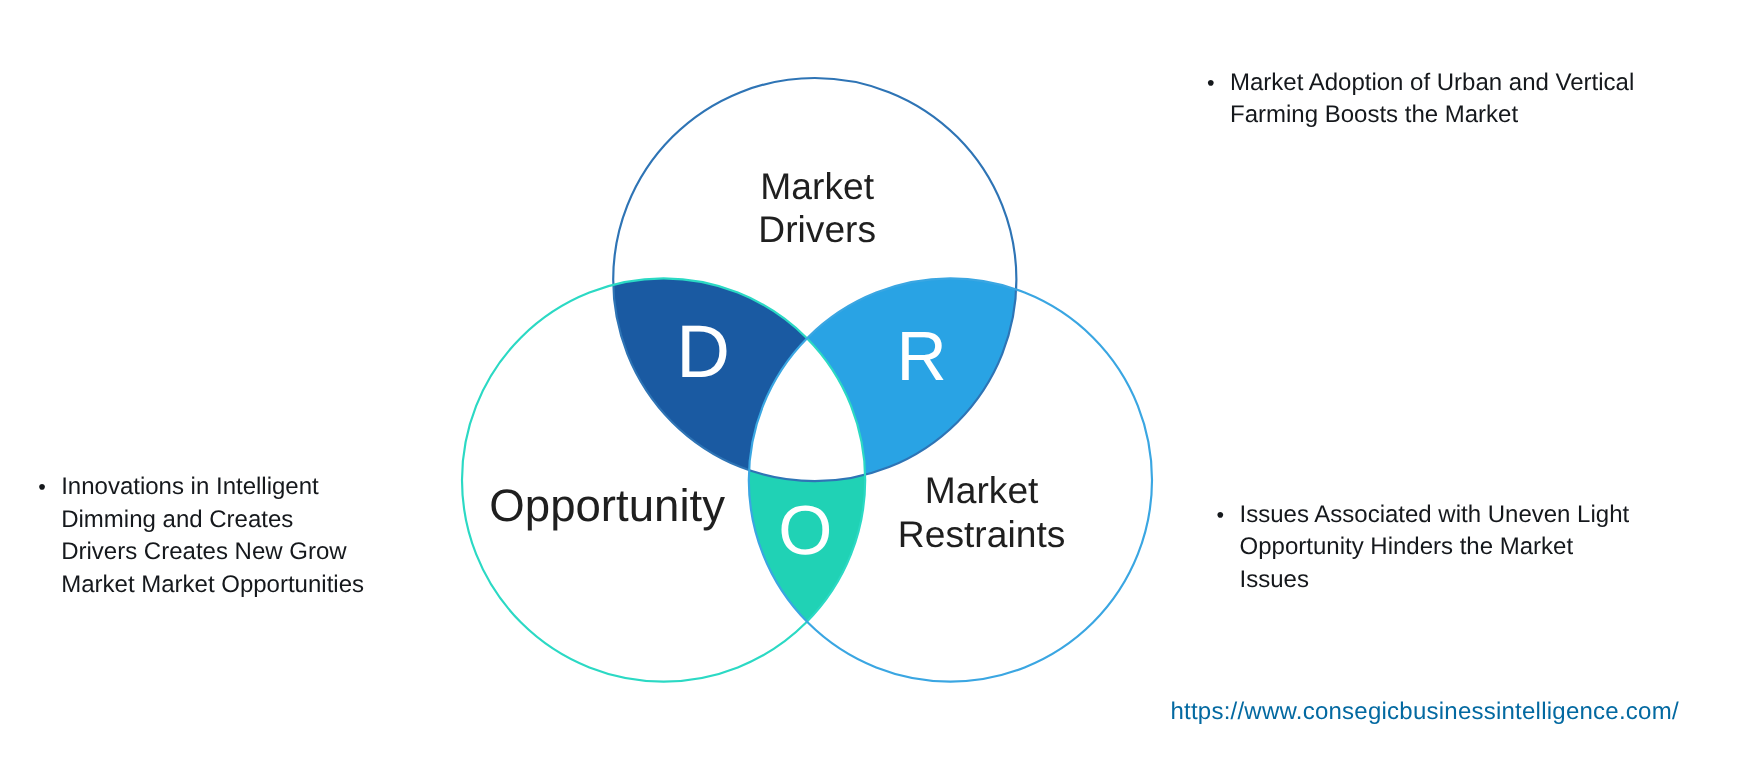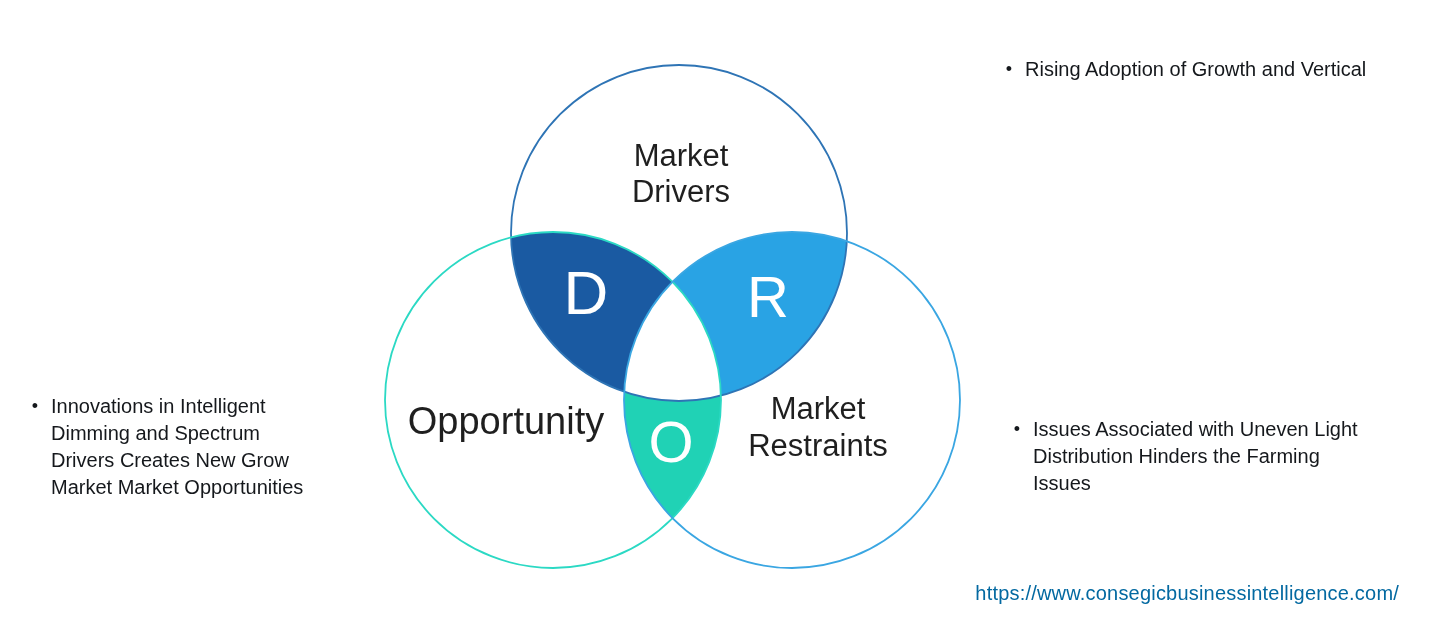--- a/index.html
+++ b/index.html
@@ -100,38 +100,39 @@
     <text class="venn-label" x="818" y="456" font-size="31" text-anchor="middle">Restraints</text>
 
     <text class="venn-letter" x="586" y="314" font-size="62" text-anchor="middle">D</text>
     <text class="venn-letter" x="768" y="317" font-size="58" text-anchor="middle">R</text>
     <text class="venn-letter" x="671" y="462" font-size="58" text-anchor="middle">O</text>
   </svg>
 
   <div class="bullet bullet-drivers">
     <span class="marker">•</span>
     <span class="lines">
-      <div>Rising Adoption of Growth and Vertical</div>
+      <div>Market Adoption of Urban and Vertical</div>
+      <div>Farming Boosts the Market</div>
     </span>
   </div>
 
   <div class="bullet bullet-opportunity">
     <span class="marker">•</span>
     <span class="lines">
       <div>Innovations in Intelligent</div>
-      <div>Dimming and Spectrum</div>
+      <div>Dimming and Creates</div>
       <div>Drivers Creates New Grow</div>
       <div>Market Market Opportunities</div>
     </span>
   </div>
 
   <div class="bullet bullet-restraints">
     <span class="marker">•</span>
     <span class="lines">
       <div>Issues Associated with Uneven Light</div>
-      <div>Distribution Hinders the Farming</div>
+      <div>Opportunity Hinders the Market</div>
       <div>Issues</div>
     </span>
   </div>
 
   <div class="source-url">https://www.consegicbusinessintelligence.com/</div>
 
 </div>
 
 </body></html>

